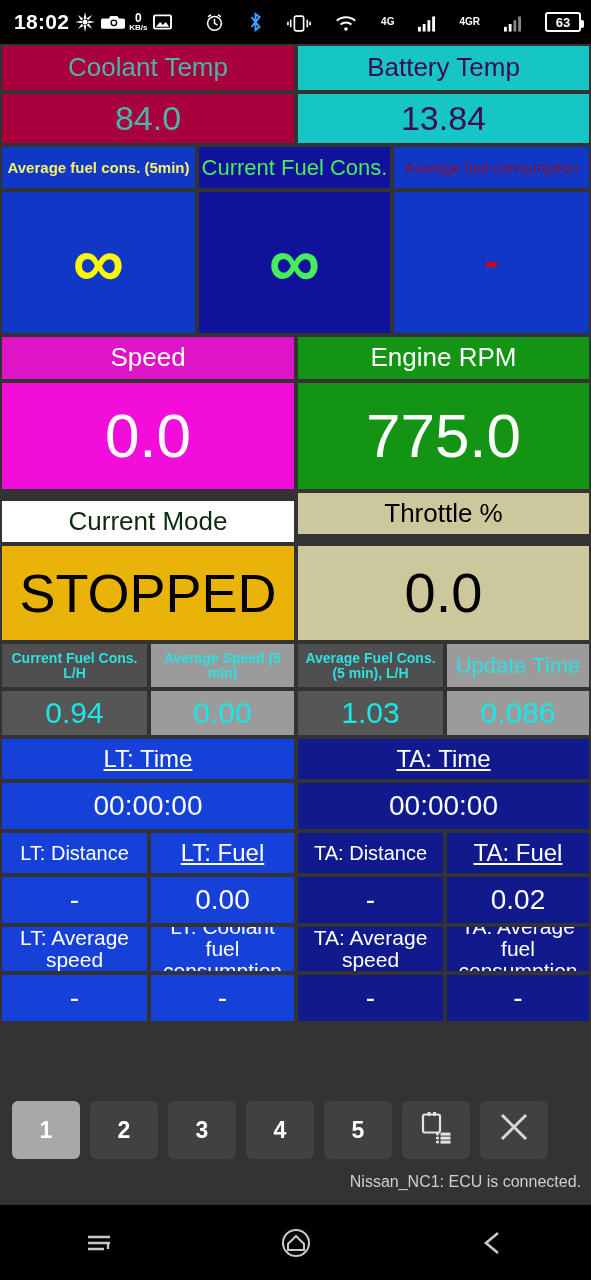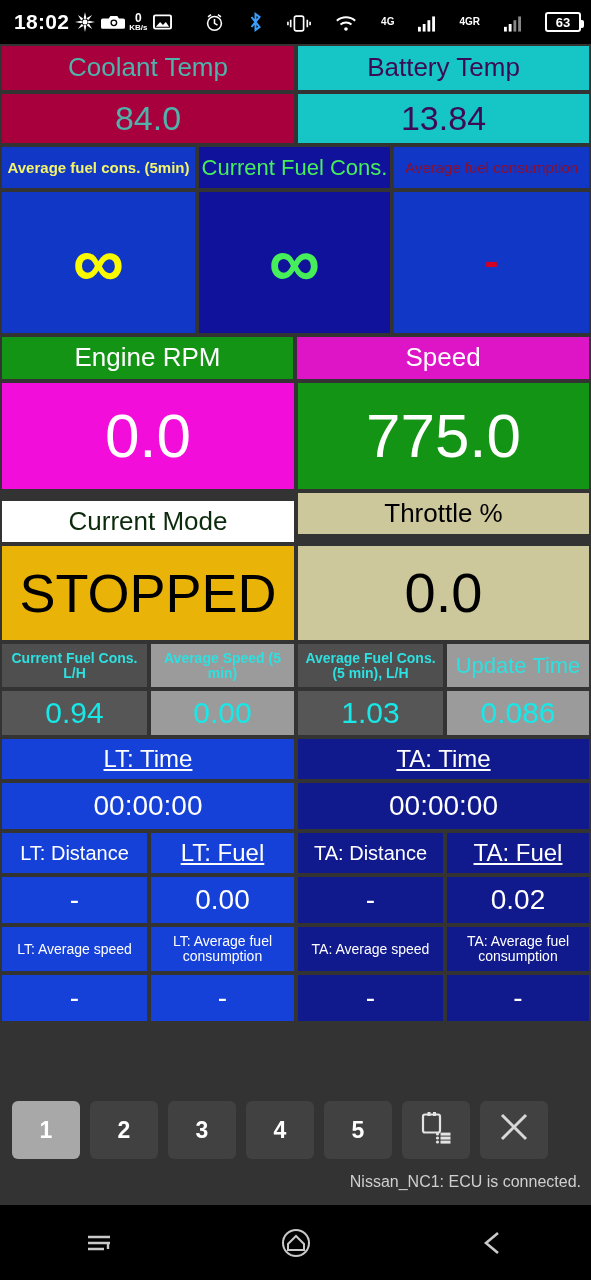--- a/index.html
+++ b/index.html
@@ -75,21 +75,21 @@
   .val-grey-a{ background:#565656; color:#18e8e8; font-size:30px; }
   .val-grey-b{ background:#9b9b9b; color:#18e8e8; font-size:30px; }
 
   
   .lt-h{ background:#1541d8; color:#ffffff; }
   .lt-v{ background:#1541d8; color:#ffffff; }
   .ta-h{ background:#101a8c; color:#ffffff; }
   .ta-v{ background:#101a8c; color:#ffffff; }
   .fs22{ font-size:24px;text-decoration:underline; }
   .fs18{ font-size:20px; }
-  .fs15{ font-size:14px; }
+  .fs15{ font-size:21px; }
   .fs28{ font-size:28px; }
 
   
   .bottombar{
     position:absolute; left:0; right:0; top:1085px; height:120px;
     background:#333333;
   }
   .btnrow{ display:flex; gap:10px; padding:16px 12px 0 12px; }
   .btn{
     width:68px; height:58px; border-radius:6px;
@@ -217,22 +217,22 @@
       <div class="cell hdr-curfuel" style="width:195px;height:45px">Current Fuel Cons.</div>
       <div class="cell hdr-avgfuel" style="width:199px;height:45px">Average fuel consumption</div>
     </div>
     <div class="row">
       <div class="cell val-avgfuel5" style="width:197px;height:145px">∞</div>
       <div class="cell val-curfuel" style="width:195px;height:145px">∞</div>
       <div class="cell val-avgfuel" style="width:199px;height:145px">-</div>
     </div>
 
     <div class="row">
+      <div class="cell hdr-speed" style="width:296px;height:46px">Speed</div>
       <div class="cell hdr-rpm" style="width:295px;height:46px">Engine RPM</div>
-      <div class="cell hdr-speed" style="width:296px;height:46px">Speed</div>
     </div>
     <div class="row">
       <div class="cell val-speed" style="width:296px;height:110px">0.0</div>
       <div class="cell val-rpm" style="width:295px;height:110px">775.0</div>
     </div>
 
     <div class="row">
       <div class="cell hdr-mode" style="width:296px;height:45px">Current Mode</div>
       <div class="cell hdr-thr" style="width:295px;height:45px">Throttle %</div>
     </div>
@@ -271,21 +271,21 @@
     </div>
     <div class="row">
       <div class="cell lt-v fs28" style="width:149px;height:50px">-</div>
       <div class="cell lt-v fs28" style="width:147px;height:50px">0.00</div>
       <div class="cell ta-v fs28" style="width:149px;height:50px">-</div>
       <div class="cell ta-v fs28" style="width:146px;height:50px">0.02</div>
     </div>
 
     <div class="row">
       <div class="cell lt-h fs15" style="width:149px;height:48px">LT: Average speed</div>
-      <div class="cell lt-h fs15" style="width:147px;height:48px">LT: Average fuel consumption</div>
+      <div class="cell lt-h fs15" style="width:147px;height:48px">LT: Coolant fuel consumption</div>
       <div class="cell ta-h fs15" style="width:149px;height:48px">TA: Average speed</div>
       <div class="cell ta-h fs15" style="width:146px;height:48px">TA: Average fuel consumption</div>
     </div>
     <div class="row">
       <div class="cell lt-v fs28" style="width:149px;height:50px">-</div>
       <div class="cell lt-v fs28" style="width:147px;height:50px">-</div>
       <div class="cell ta-v fs28" style="width:149px;height:50px">-</div>
       <div class="cell ta-v fs28" style="width:146px;height:50px">-</div>
     </div>
   </div>

